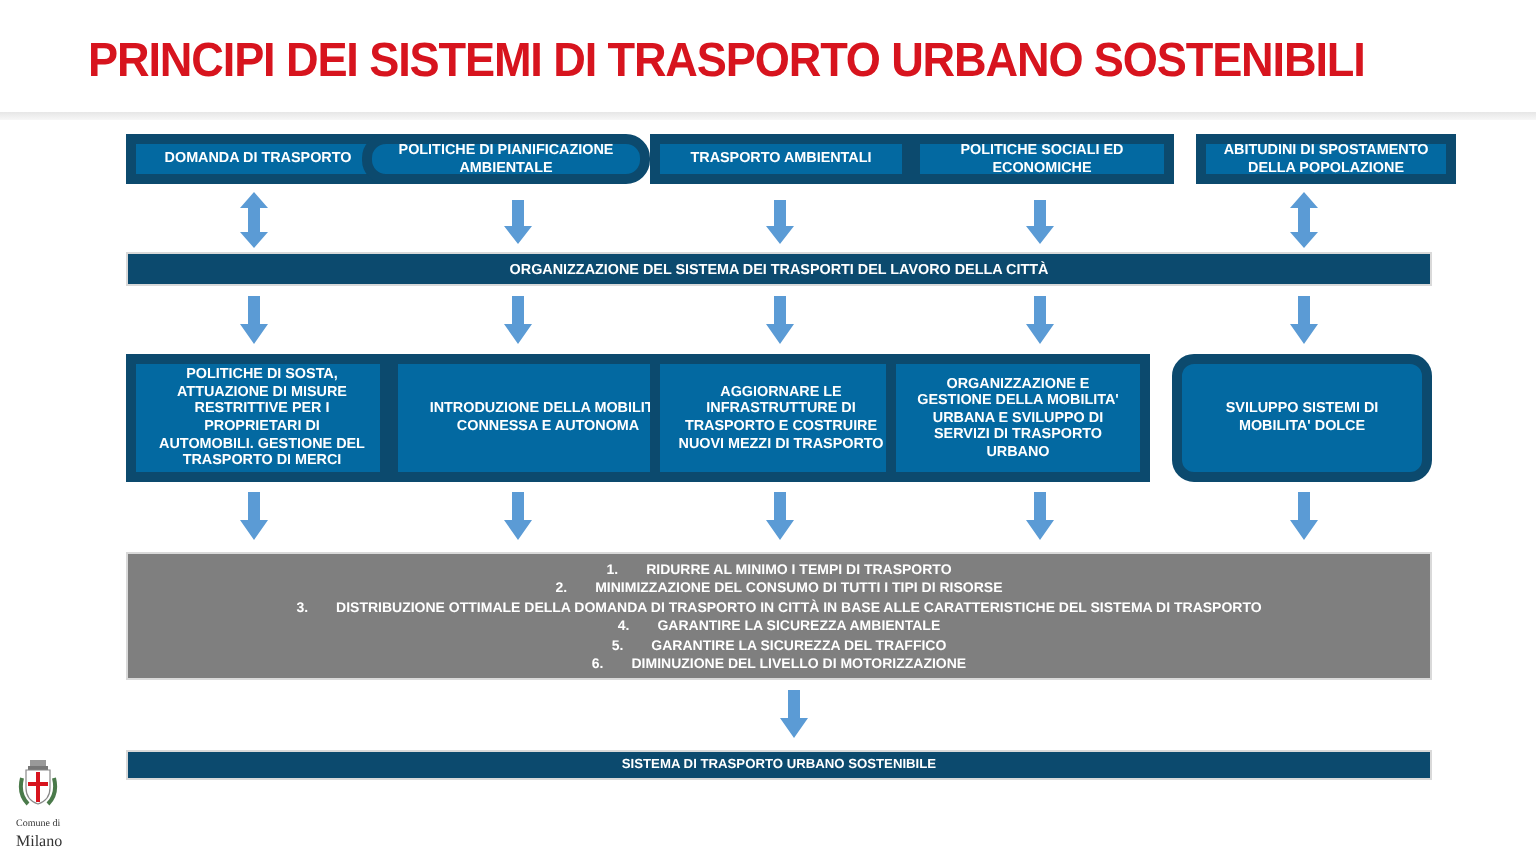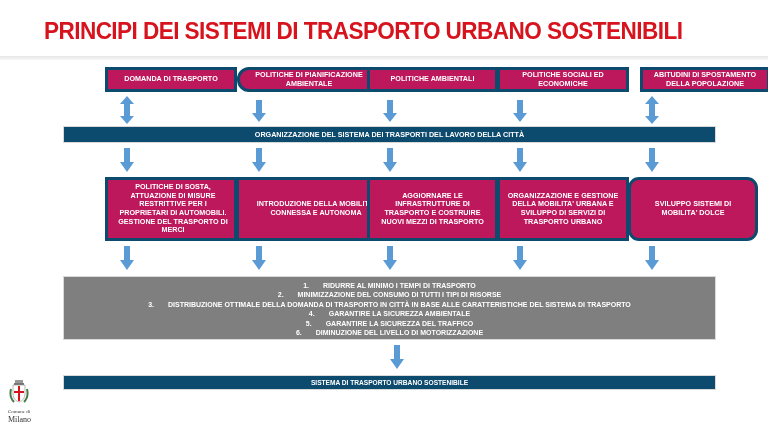--- a/index.html
+++ b/index.html
@@ -13,26 +13,25 @@
     font-family: "Liberation Sans", sans-serif;
     font-weight: bold; font-size: 24px; letter-spacing: -0.6px;
     color: #d7141e; white-space: nowrap;
     transform: scaleX(0.94); transform-origin: left top;
   }
   .topline {
     position: absolute; left: 0; top: 56px; width: 768px; height: 4px;
     background: linear-gradient(#e6e6e6, #f7f7f7);
   }
   .box {
-    position: absolute; background: #be185d; color: #ffffff;
+    position: absolute; background: #0369a1; color: #ffffff;
     display: flex; align-items: center; justify-content: center; text-align: center;
     font-size: 7.2px; font-weight: bold; line-height: 8.6px;
     box-sizing: border-box; padding: 0 6px;
-    border: 3px solid #0c4a6e;
-    margin-left: 42px;
+    border: 5px solid #0c4a6e;
   }
   .row-top .box { top: 67px; height: 25px; }
   .row-mid .box { top: 177px; height: 64px; }
   .bar {
     position: absolute; left: 63px; width: 653px; background: #0c4a6e; color: #fff;
     font-size: 7.2px; font-weight: bold; text-align: center;
     border: 1px solid #d9d9d9; box-sizing: border-box;
     display: flex; align-items: center; justify-content: center;
   }
   .org-bar { top: 126px; height: 17px; }
@@ -53,22 +52,22 @@
   .logo .big { font-family: "Liberation Serif", serif; font-size: 8px; color: #333; line-height: 9px; }
 </style>
 </head>
 <body>
 
 <div class="title">PRINCIPI DEI SISTEMI DI TRASPORTO URBANO SOSTENIBILI</div>
 <div class="topline"></div>
 
 <div class="row-top">
   <div class="box" style="left:63px;width:132px;">DOMANDA DI TRASPORTO</div>
-  <div class="box" style="left:195px;width:144px;border-radius:12px;">POLITICHE DI PIANIFICAZIONE AMBIENTALE</div>
-  <div class="box" style="left:325px;width:131px;">POLITICHE AMBIENTALI</div>
+  <div class="box" style="left:181px;width:144px;border-radius:12px;">POLITICHE DI PIANIFICAZIONE AMBIENTALE</div>
+  <div class="box" style="left:325px;width:131px;">TRASPORTO AMBIENTALI</div>
   <div class="box" style="left:455px;width:132px;">POLITICHE SOCIALI ED ECONOMICHE</div>
   <div class="box" style="left:598px;width:130px;">ABITUDINI DI SPOSTAMENTO DELLA POPOLAZIONE</div>
 </div>
 
 <svg class="arrow" style="left:120px;top:96px" width="14" height="28">
   <polygon points="7,0 14,8 10,8 10,20 14,20 7,28 0,20 4,20 4,8 0,8" fill="#5b9bd5"></polygon>
 </svg>
 <svg class="arrow" style="left:252px;top:100px" width="14" height="22">
   <polygon points="4,0 10,0 10,13 14,13 7,22 0,13 4,13" fill="#5b9bd5"></polygon>
 </svg>
@@ -97,21 +96,21 @@
   <polygon points="4,0 10,0 10,14 14,14 7,24 0,14 4,14" fill="#5b9bd5"></polygon>
 </svg>
 <svg class="arrow" style="left:645px;top:148px" width="14" height="24">
   <polygon points="4,0 10,0 10,14 14,14 7,24 0,14 4,14" fill="#5b9bd5"></polygon>
 </svg>
 
 <div class="row-mid">
   <div class="box" style="left:63px;width:132px;padding-left:10px;">POLITICHE DI SOSTA, ATTUAZIONE DI MISURE RESTRITTIVE PER I PROPRIETARI DI AUTOMOBILI. GESTIONE DEL TRASPORTO DI MERCI</div>
   <div class="box" style="left:194px;width:160px;">INTRODUZIONE DELLA MOBILITA' CONNESSA E AUTONOMA</div>
   <div class="box" style="left:325px;width:131px;">AGGIORNARE LE INFRASTRUTTURE DI TRASPORTO E COSTRUIRE NUOVI MEZZI DI TRASPORTO</div>
-  <div class="box" style="left:455px;width:132px;">ORGANIZZAZIONE E GESTIONE DELLA MOBILITA' URBANA E SVILUPPO DI SERVIZI DI TRASPORTO URBANO</div>
+  <div class="box" style="left:443px;width:132px;">ORGANIZZAZIONE E GESTIONE DELLA MOBILITA' URBANA E SVILUPPO DI SERVIZI DI TRASPORTO URBANO</div>
   <div class="box" style="left:586px;width:130px;border-radius:11px;">SVILUPPO SISTEMI DI MOBILITA' DOLCE</div>
 </div>
 
 <svg class="arrow" style="left:120px;top:246px" width="14" height="24">
   <polygon points="4,0 10,0 10,14 14,14 7,24 0,14 4,14" fill="#5b9bd5"></polygon>
 </svg>
 <svg class="arrow" style="left:252px;top:246px" width="14" height="24">
   <polygon points="4,0 10,0 10,14 14,14 7,24 0,14 4,14" fill="#5b9bd5"></polygon>
 </svg>
 <svg class="arrow" style="left:383px;top:246px" width="14" height="24">

